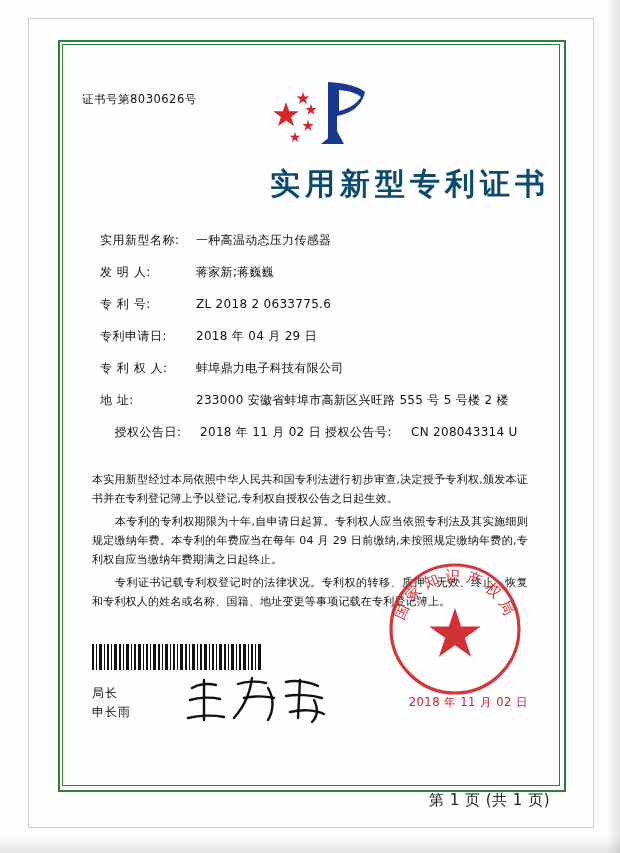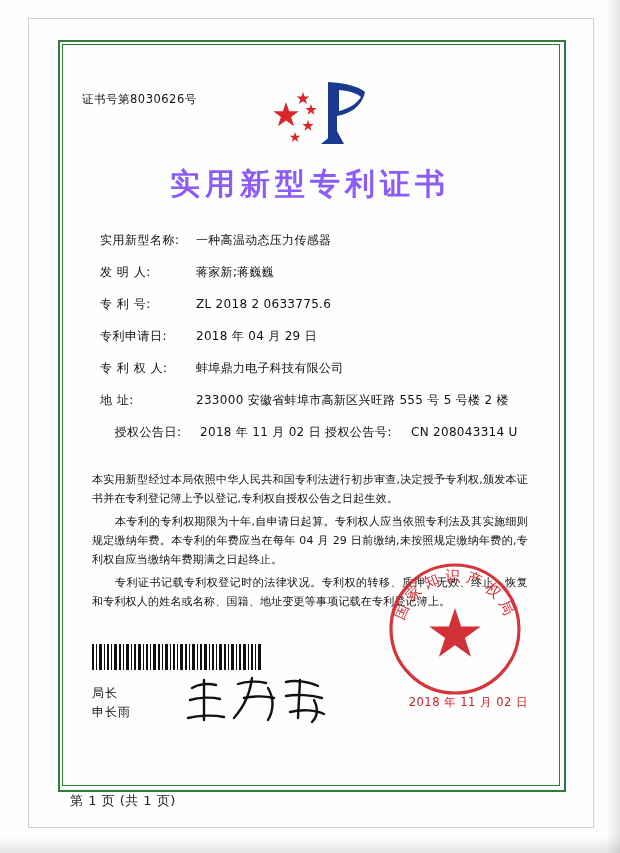--- a/index.html
+++ b/index.html
@@ -89,26 +89,26 @@
     width: 82px;
     height: 82px;
   }
 
   
   .title {
     position: absolute;
     left: 0;
     top: 112px;
     width: 480px;
-    text-align: center;
+    text-align: right;
     font-family: Liberation Serif, serif;
     font-size: 30px;
     font-weight: bold;
     letter-spacing: 5px;
-    color: #8b5cf6;
+    color: #0c4a6e;
   }
 
   
   .fields {
     position: absolute;
     left: 30px;
     top: 180px;
     width: 420px;
     font-size: 12px;
     color: #111;
@@ -216,22 +216,22 @@
     color: #c8202a;
     letter-spacing: 0.5px;
   }
 
   
   .footer {
     position: absolute;
     left: 0;
     bottom: -34px;
     width: 480px;
-    text-align: left;
-    font-size: 13px;
+    text-align: right;
+    font-size: 15px;
     color: #222;
     letter-spacing: 0.5px;
   }
 
   
   .edge-shadow-r {
     position: absolute;
     right: 0; top: 0;
     width: 14px; height: 853px;
     background: linear-gradient(to left, rgba(0,0,0,0.10), rgba(0,0,0,0));

